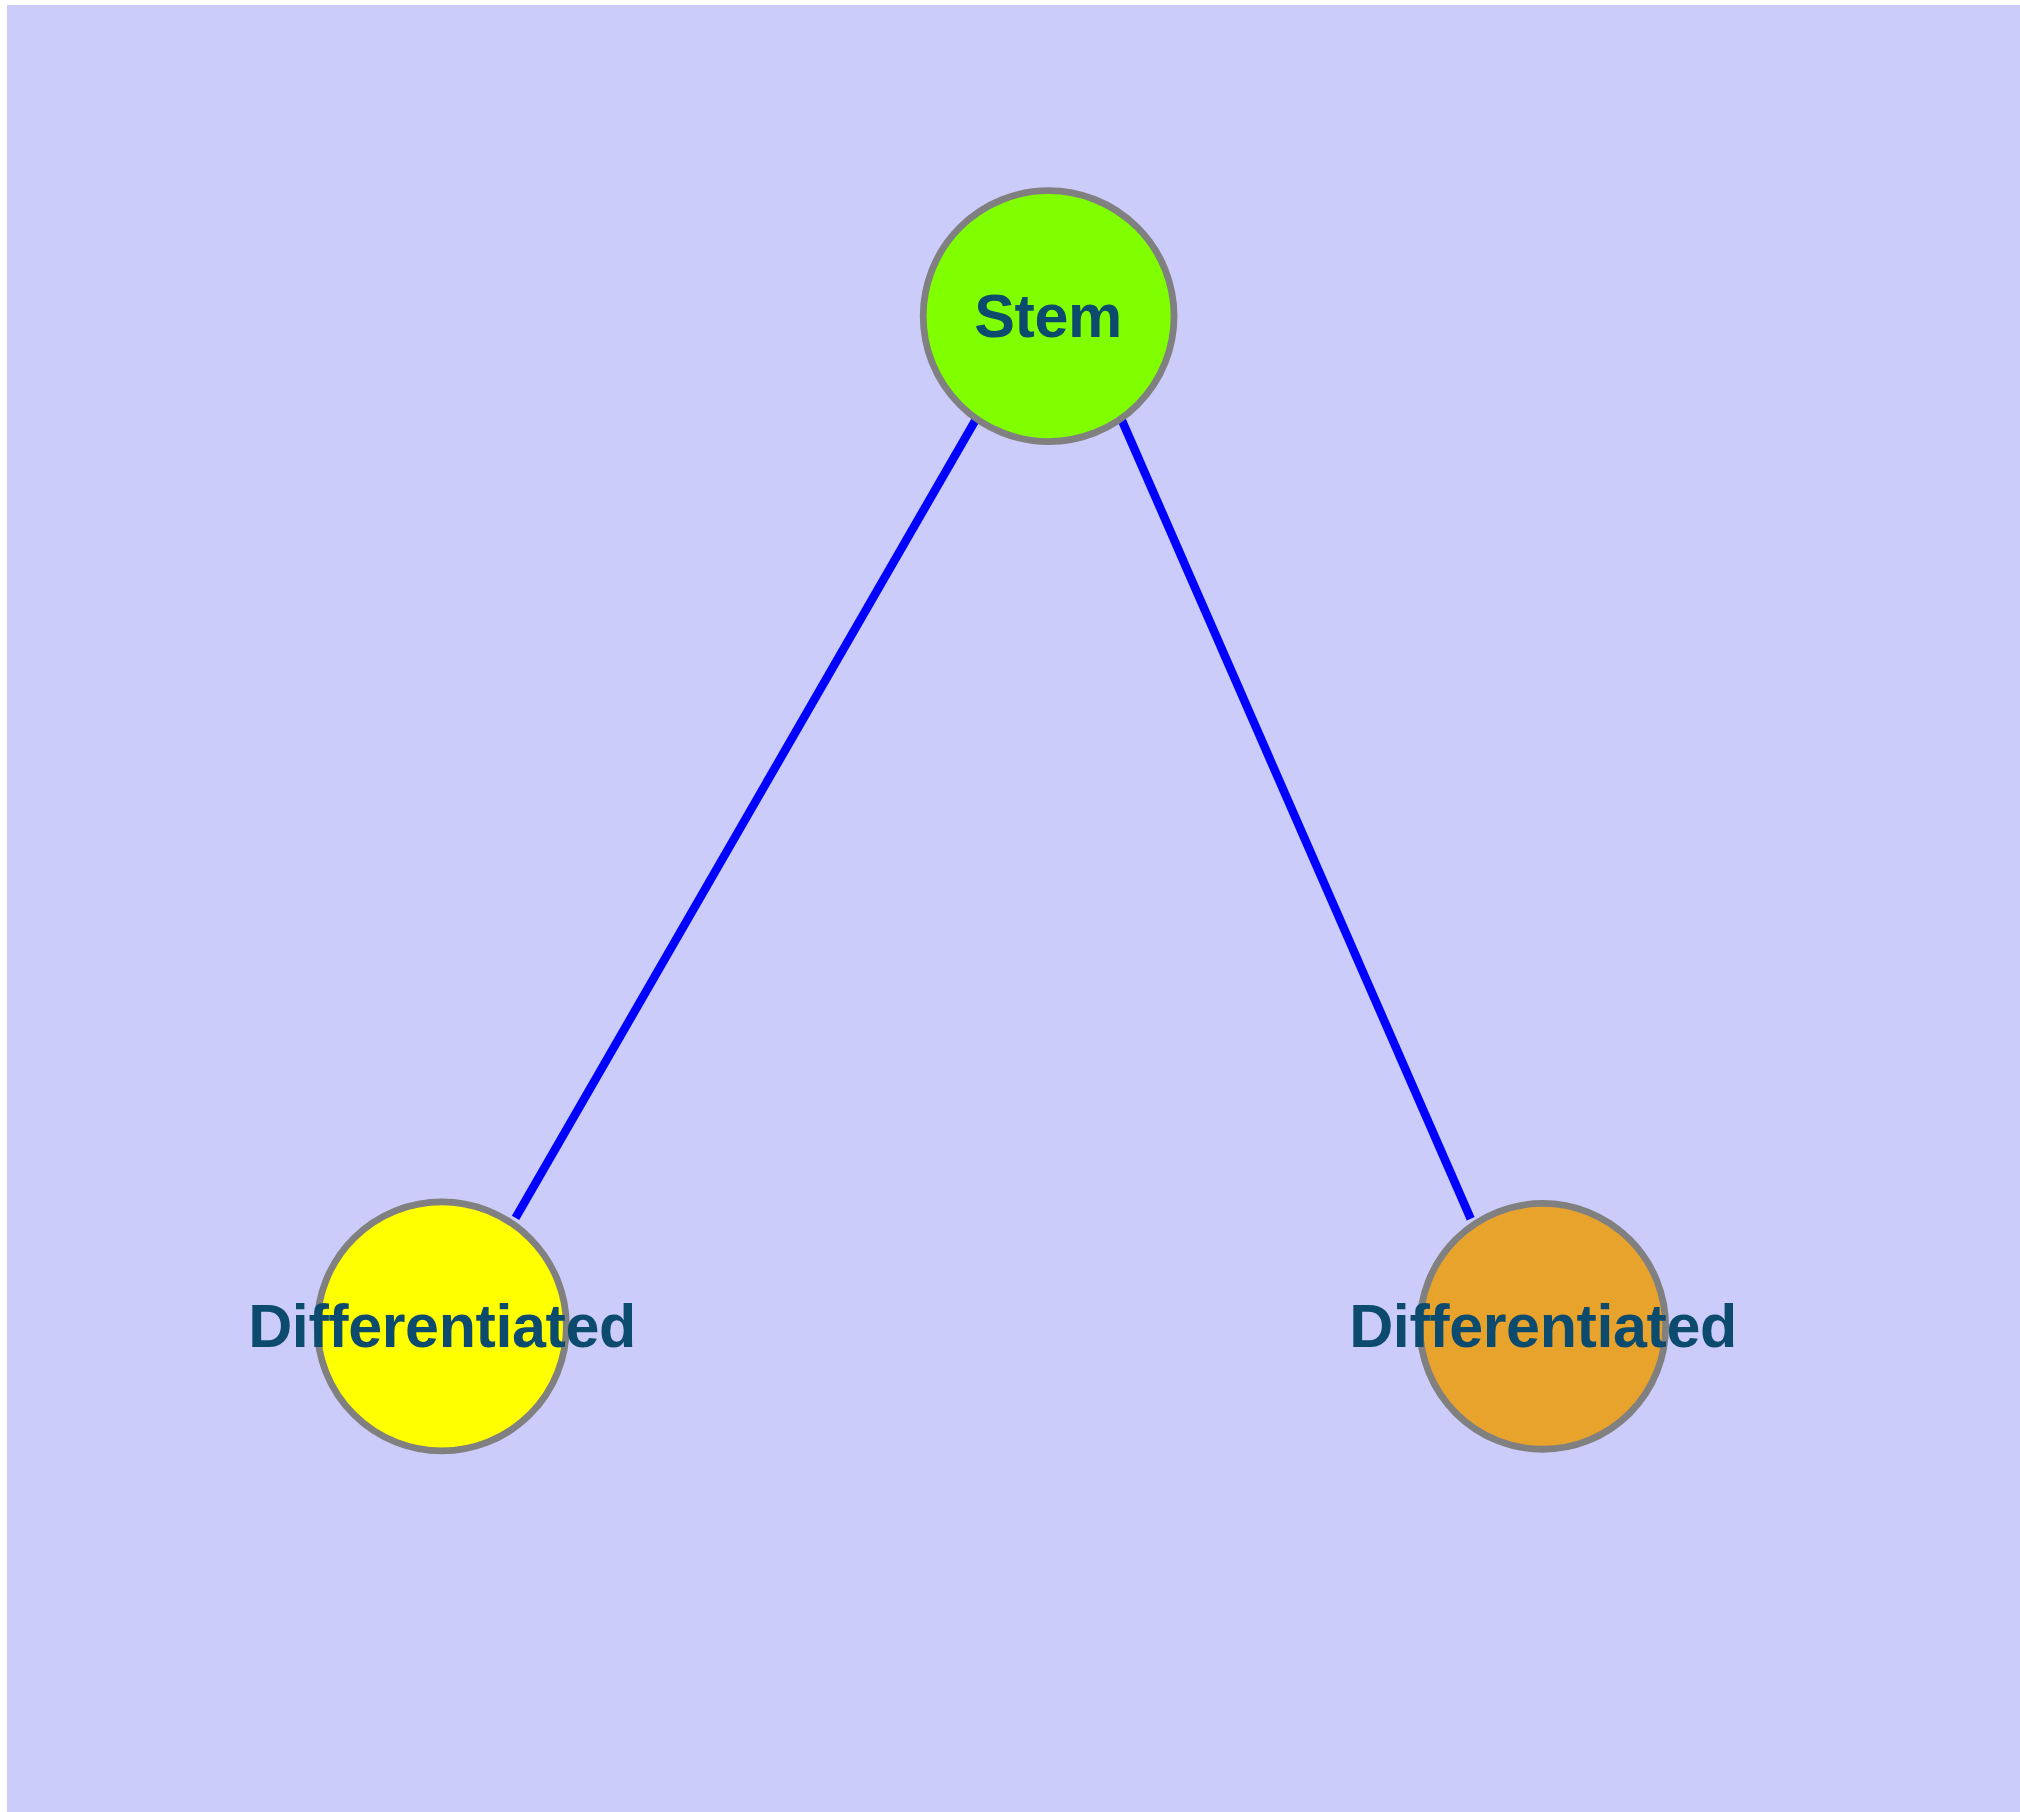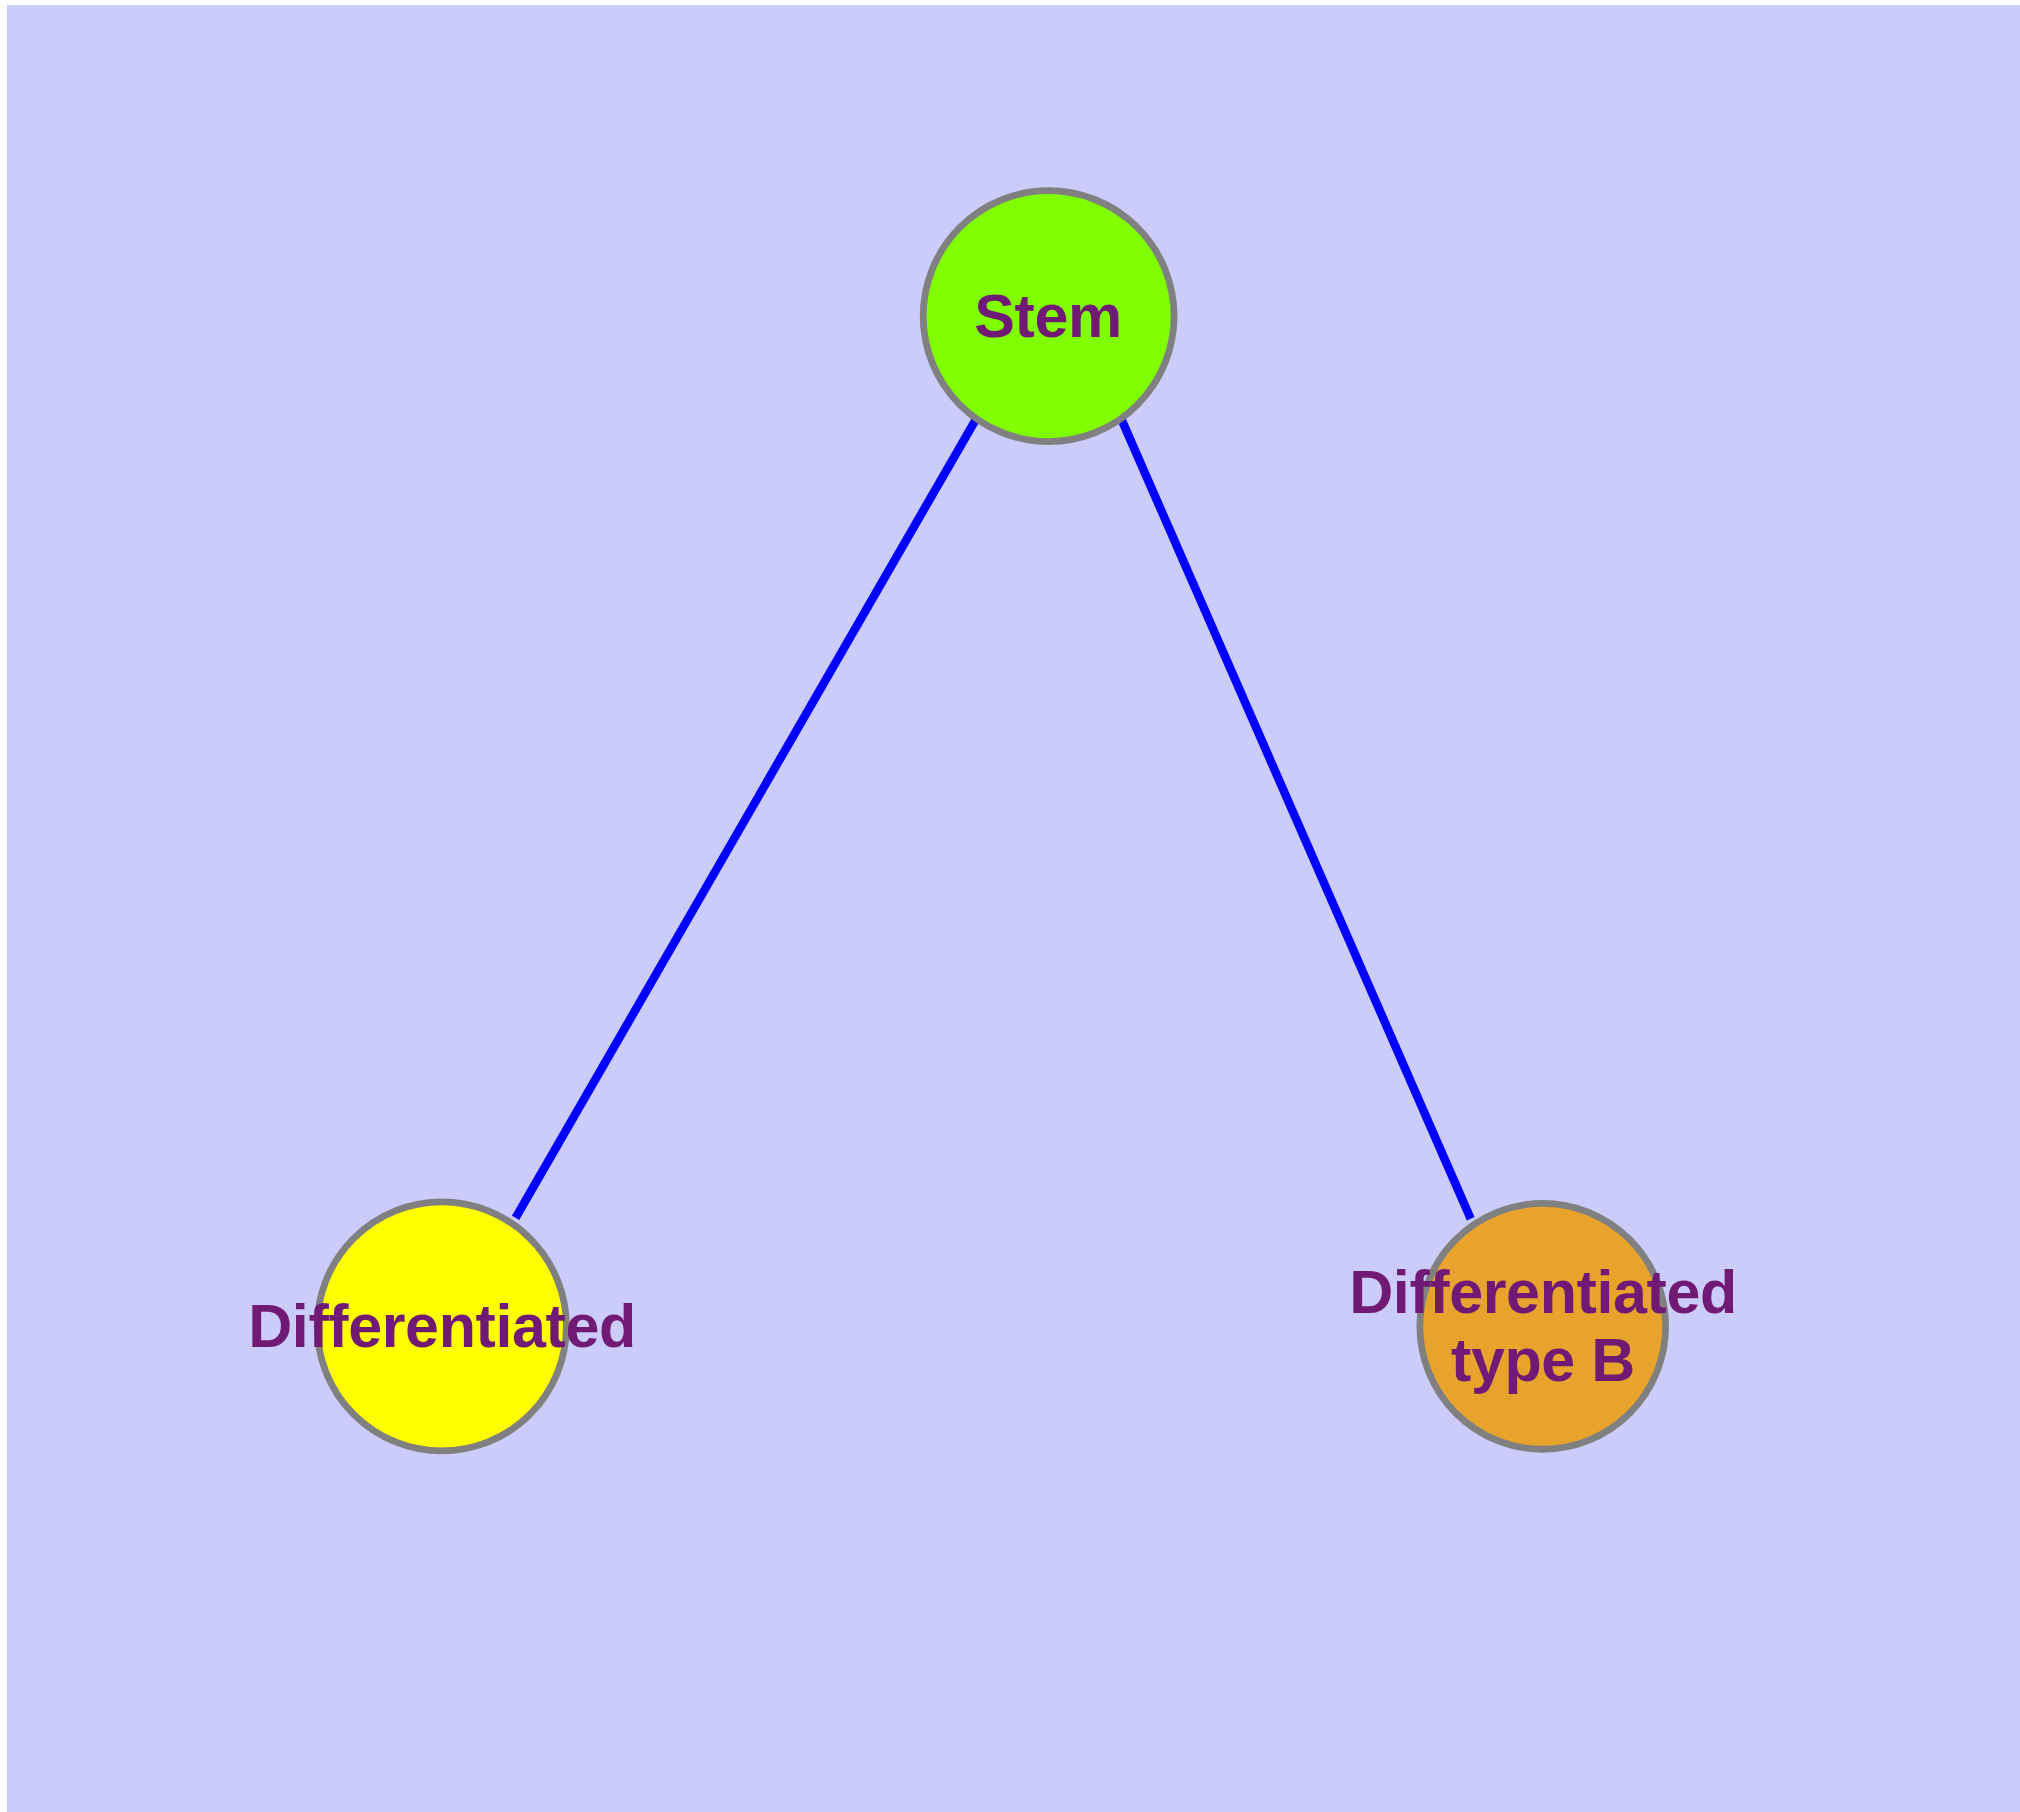--- a/index.html
+++ b/index.html
@@ -26,21 +26,21 @@
   }
   #graph-svg {
     position: absolute;
     left: 0;
     top: 0;
     width: 2021px;
     height: 1812px;
   }
   .node-label {
     position: absolute;
-    color: #701a75;
+    color: #0c4a6e;
     font-weight: bold;
     text-align: center;
     line-height: 1.12;
     white-space: nowrap;
     transform: translate(-50%, -50%);
     pointer-events: none;
     letter-spacing: -0.4px;
   }
   .label-line { display: block; }
 </style>
@@ -65,18 +65,17 @@
 
   <div id="labels-layer">
       <div class="node-label" style="left: 1048px; top: 316px; font-size: 61px;">
         <span class="label-line">Stem</span>
       </div>
       <div class="node-label" style="left: 442px; top: 1326px; font-size: 61px;">
         <span class="label-line">Differentiated</span>
       </div>
       <div class="node-label" style="left: 1543px; top: 1326px; font-size: 61px;">
         <span class="label-line">Differentiated</span>
-        <span class="label-line">type B</span>
       </div>
     </div>
 
 </div>
 
 
 </body></html>

